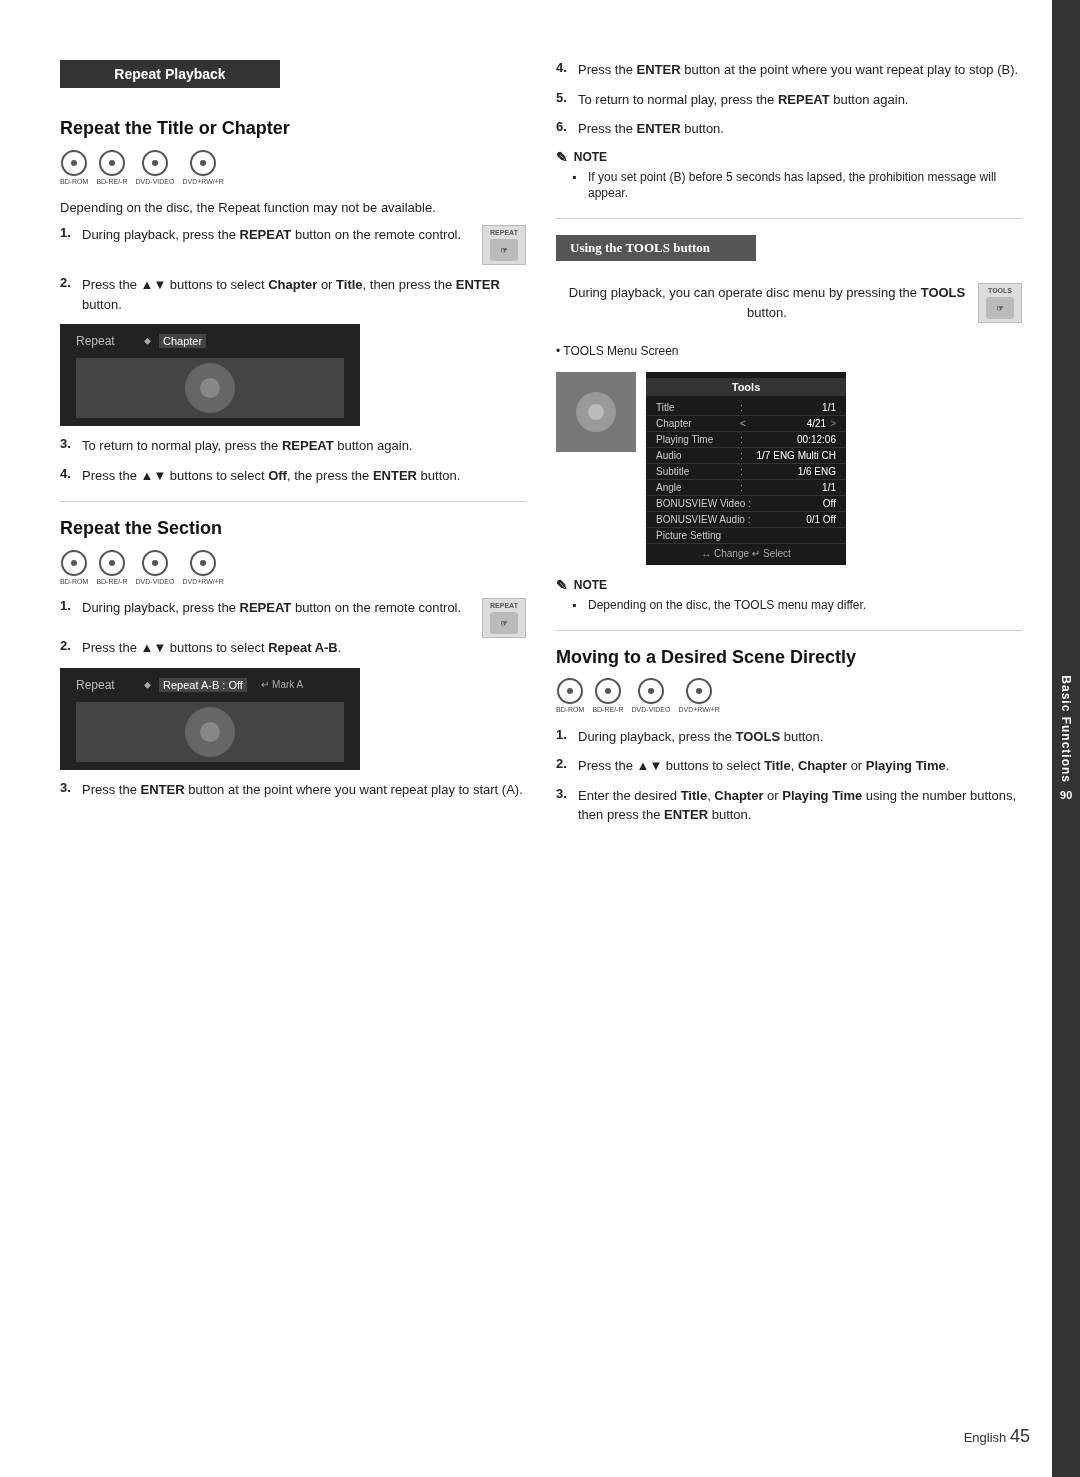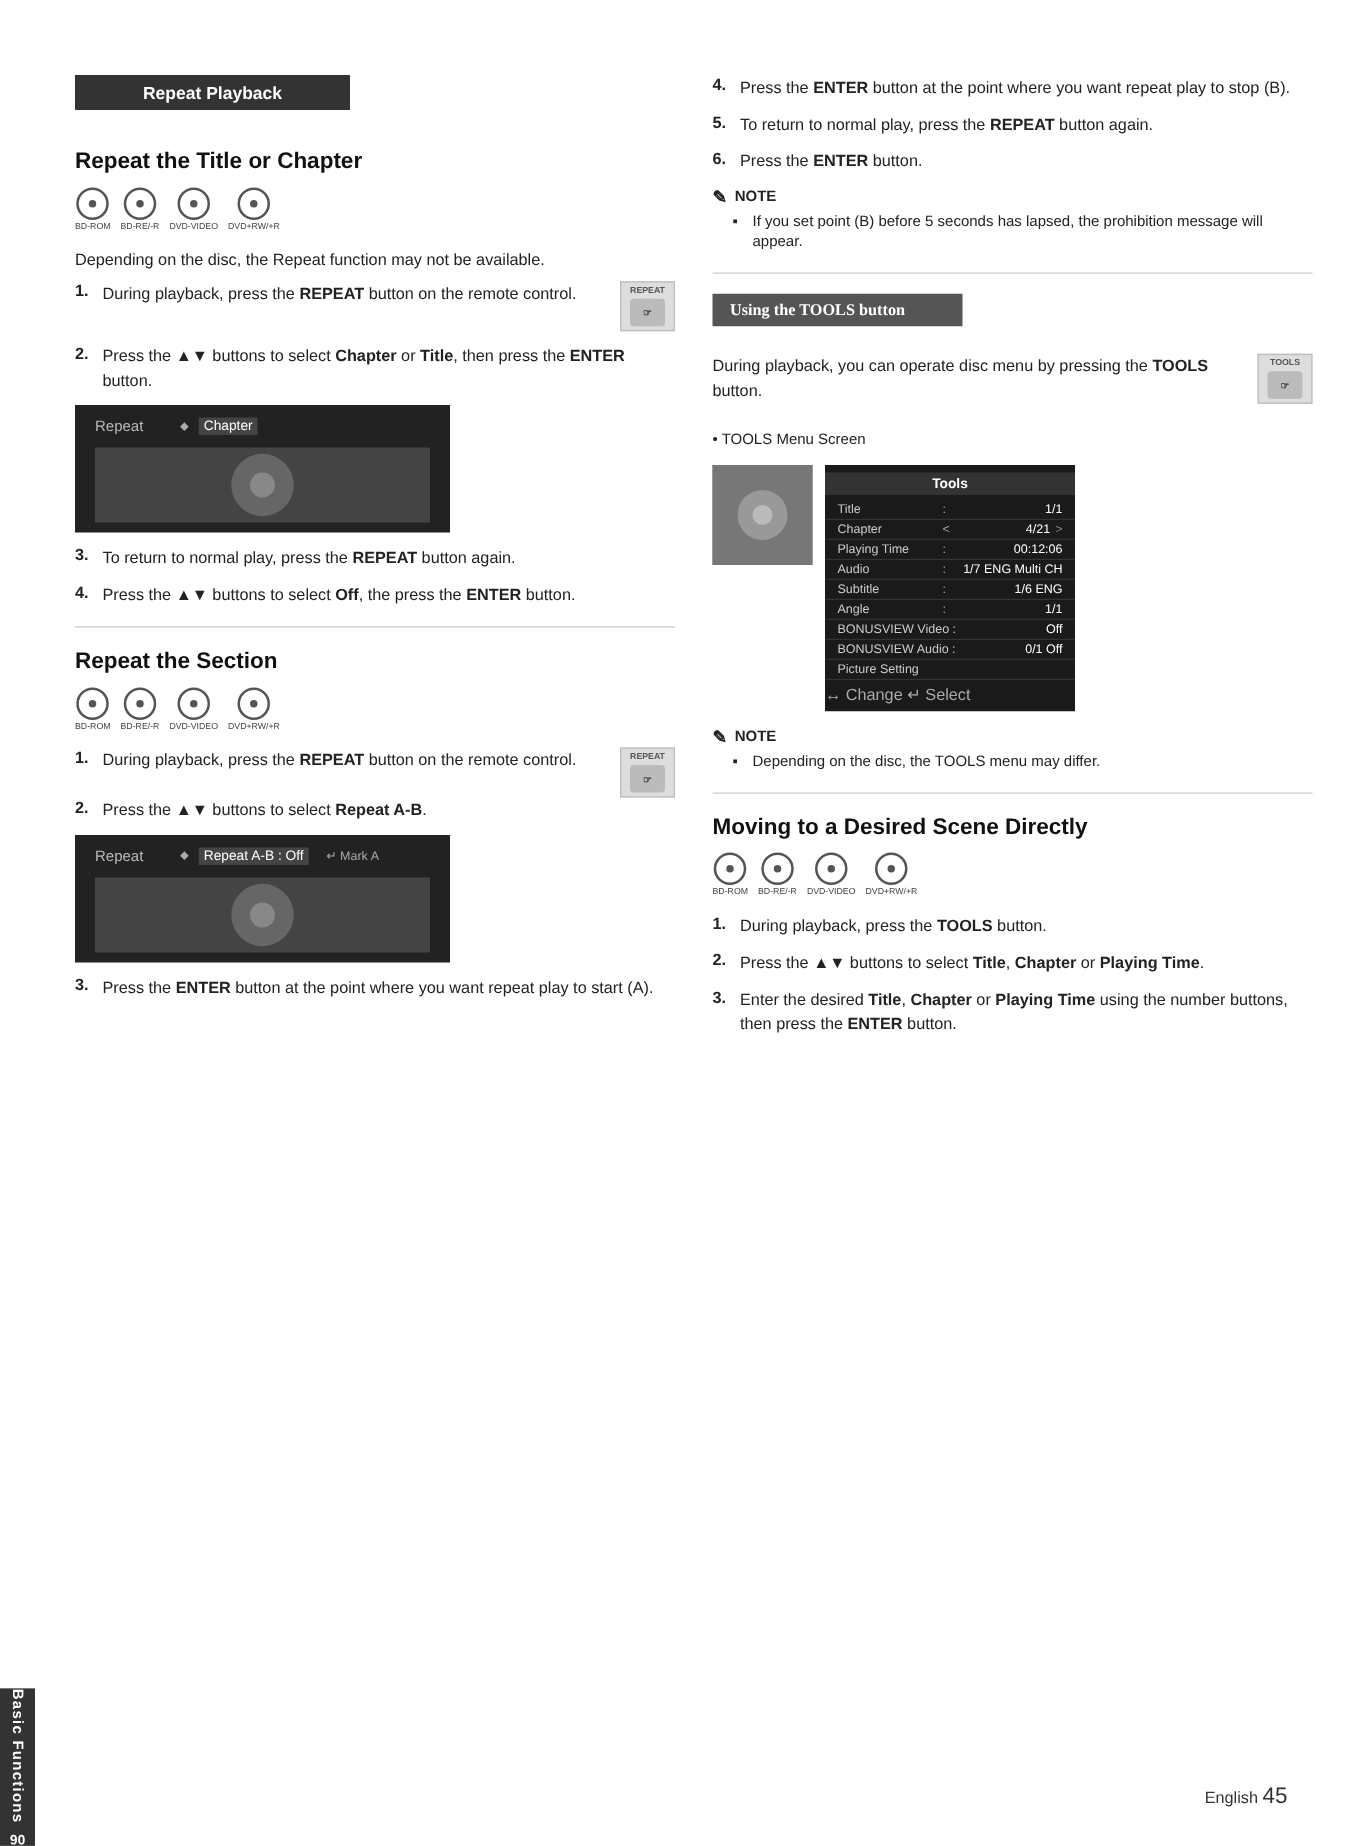--- a/index.html
+++ b/index.html
@@ -10,21 +10,20 @@
       font-family: Arial, sans-serif;
       font-size: 13px;
       color: #222;
       position: relative;
     }
 
     .page-container {
       display: flex;
       width: 1080px;
       min-height: 1477px;
-      flex-direction: column;
     }
 
     .main-content {
       flex: 1;
       padding: 60px 30px 60px 60px;
       display: flex;
       gap: 30px;
     }
 
     .left-column {
@@ -265,23 +264,23 @@
       text-align: right;
       flex: 1;
     }
 
     .tools-row-arrow {
       color: #888;
       margin-left: 4px;
     }
 
     .tools-footer {
-      text-align: left;
+      text-align: center;
       color: #aaa;
-      font-size: 13px;
+      font-size: 10px;
       padding-top: 4px;
     }
 
     .tools-photo {
       background: #555;
       width: 80px;
       height: 80px;
       position: relative;
       overflow: hidden;
     }
@@ -555,21 +554,21 @@
       </div>
 
       <hr class="divider">
 
       <div>
         <div style="margin-bottom: 12px; font-family: Liberation Serif, serif;">
           <div class="subsection-header">Using the TOOLS button</div>
         </div>
 
         <div style="display:flex; align-items:flex-start; justify-content:space-between; margin-bottom:12px;">
-          <p style="flex:1;">
+          <p style="flex:1;text-align:center;">
             During playback, you can operate disc menu by pressing the <strong>TOOLS</strong> button.
           </p>
           <div class="tools-btn-img">
             <span style="font-size:7px; font-weight:bold; color:#555;">TOOLS</span>
             <div style="width:28px;height:22px;background:#bbb;border-radius:3px;margin-top:3px;display:flex;align-items:center;justify-content:center;">
               <span style="font-size:8px;color:#333;">☞</span>
             </div>
           </div>
         </div>
 

